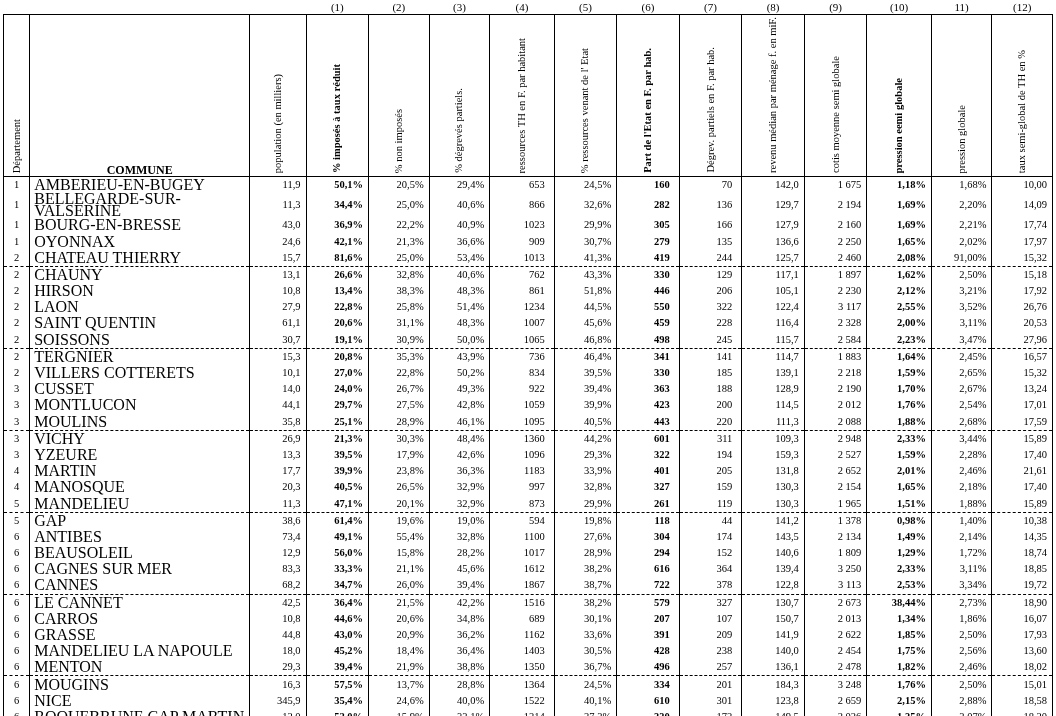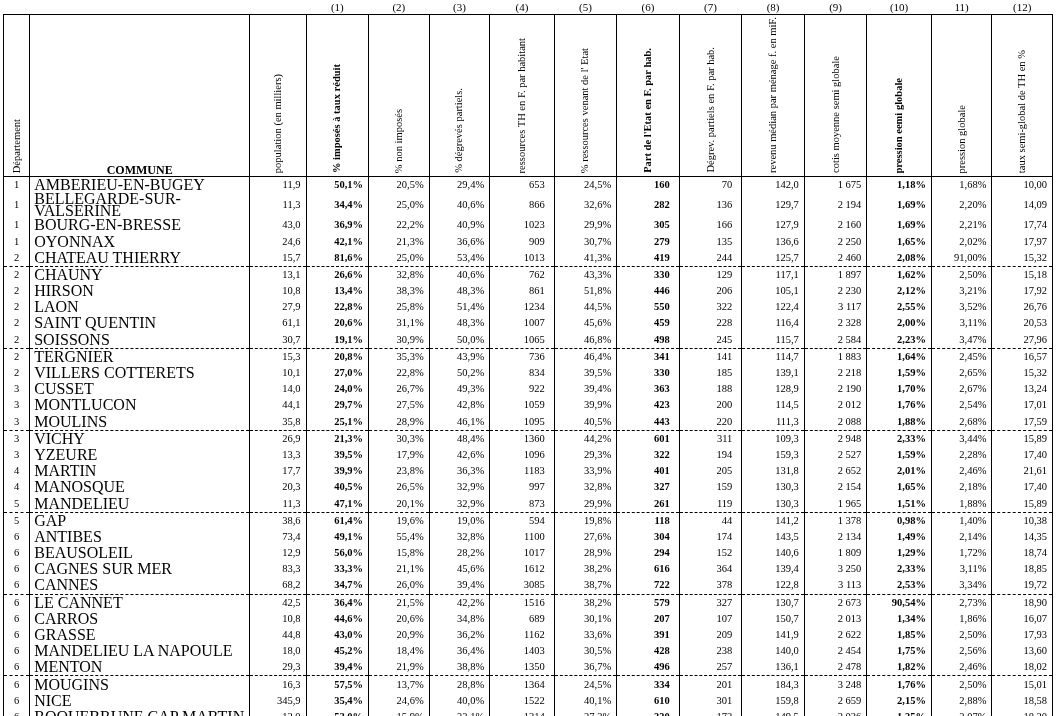--- a/index.html
+++ b/index.html
@@ -549,21 +549,21 @@
           <td class="num">3,11%</td>
           <td class="num">18,85</td>
         </tr>
         <tr class="drow sep">
           <td class="dep">6</td>
           <td class="com">CANNES</td>
           <td class="num">68,2</td>
           <td class="num b">34,7%</td>
           <td class="num">26,0%</td>
           <td class="num">39,4%</td>
-          <td class="numc">3085</td>
+          <td class="numc">1867</td>
           <td class="num">38,7%</td>
           <td class="numc b">722</td>
           <td class="numc">378</td>
           <td class="num">122,8</td>
           <td class="num">3 113</td>
           <td class="num b">2,53%</td>
           <td class="num">3,34%</td>
           <td class="num">19,72</td>
         </tr>
         <tr class="drow">
@@ -572,21 +572,21 @@
           <td class="num">42,5</td>
           <td class="num b">36,4%</td>
           <td class="num">21,5%</td>
           <td class="num">42,2%</td>
           <td class="numc">1516</td>
           <td class="num">38,2%</td>
           <td class="numc b">579</td>
           <td class="numc">327</td>
           <td class="num">130,7</td>
           <td class="num">2 673</td>
-          <td class="num b">90,54%</td>
+          <td class="num b">38,44%</td>
           <td class="num">2,73%</td>
           <td class="num">18,90</td>
         </tr>
         <tr class="drow">
           <td class="dep">6</td>
           <td class="com">CARROS</td>
           <td class="num">10,8</td>
           <td class="num b">44,6%</td>
           <td class="num">20,6%</td>
           <td class="num">34,8%</td>
@@ -672,21 +672,21 @@
           <td class="dep">6</td>
           <td class="com">NICE</td>
           <td class="num">345,9</td>
           <td class="num b">35,4%</td>
           <td class="num">24,6%</td>
           <td class="num">40,0%</td>
           <td class="numc">1522</td>
           <td class="num">40,1%</td>
           <td class="numc b">610</td>
           <td class="numc">301</td>
-          <td class="num">159,8</td>
+          <td class="num">123,8</td>
           <td class="num">2 659</td>
           <td class="num b">2,15%</td>
           <td class="num">2,88%</td>
           <td class="num">18,58</td>
         </tr>
         <tr class="drow">
           <td class="dep">6</td>
           <td class="com">ROQUEBRUNE CAP MARTIN</td>
           <td class="num">12,0</td>
           <td class="num b">52,0%</td>

